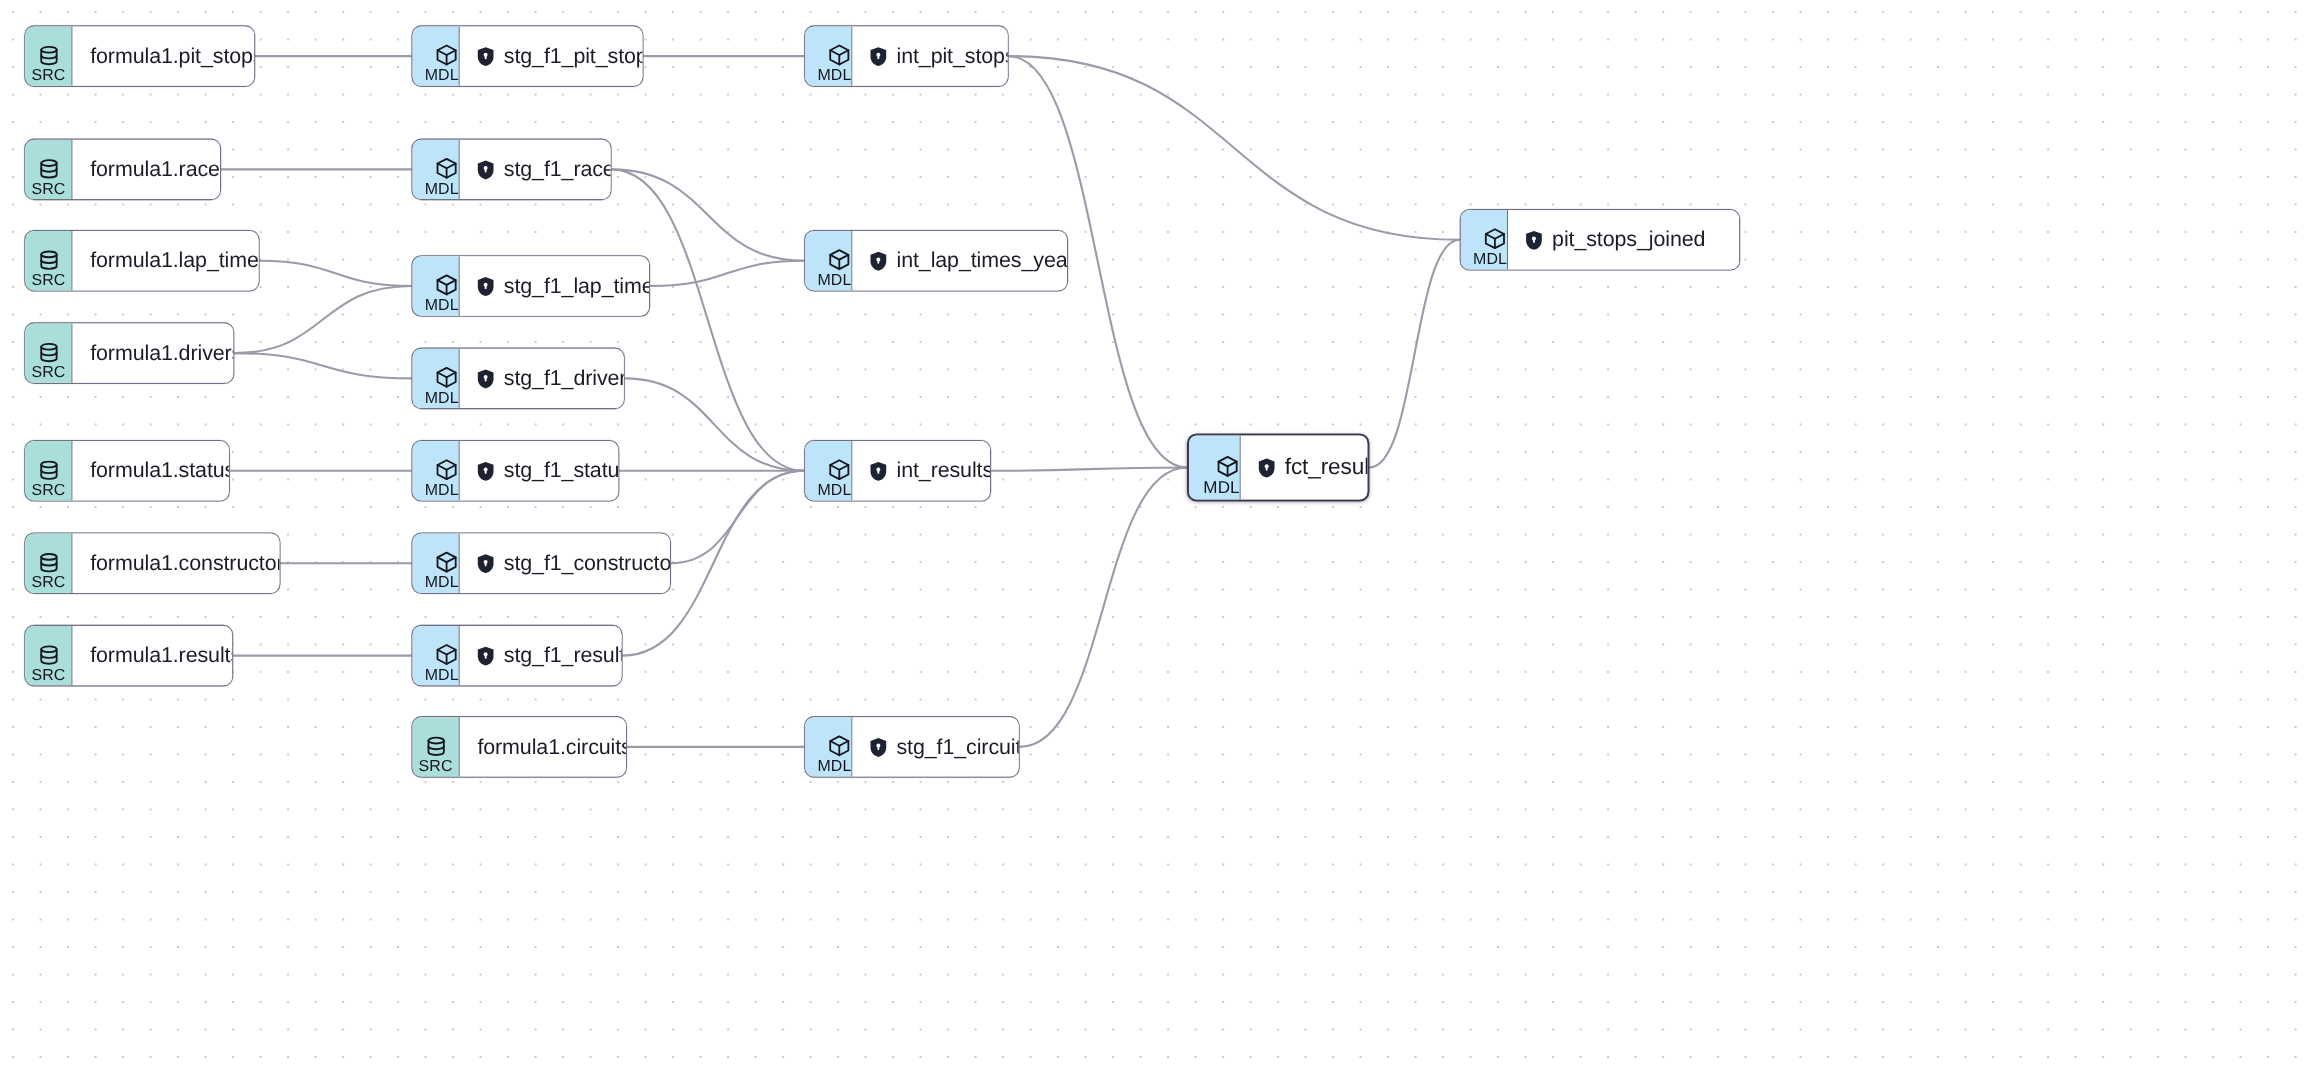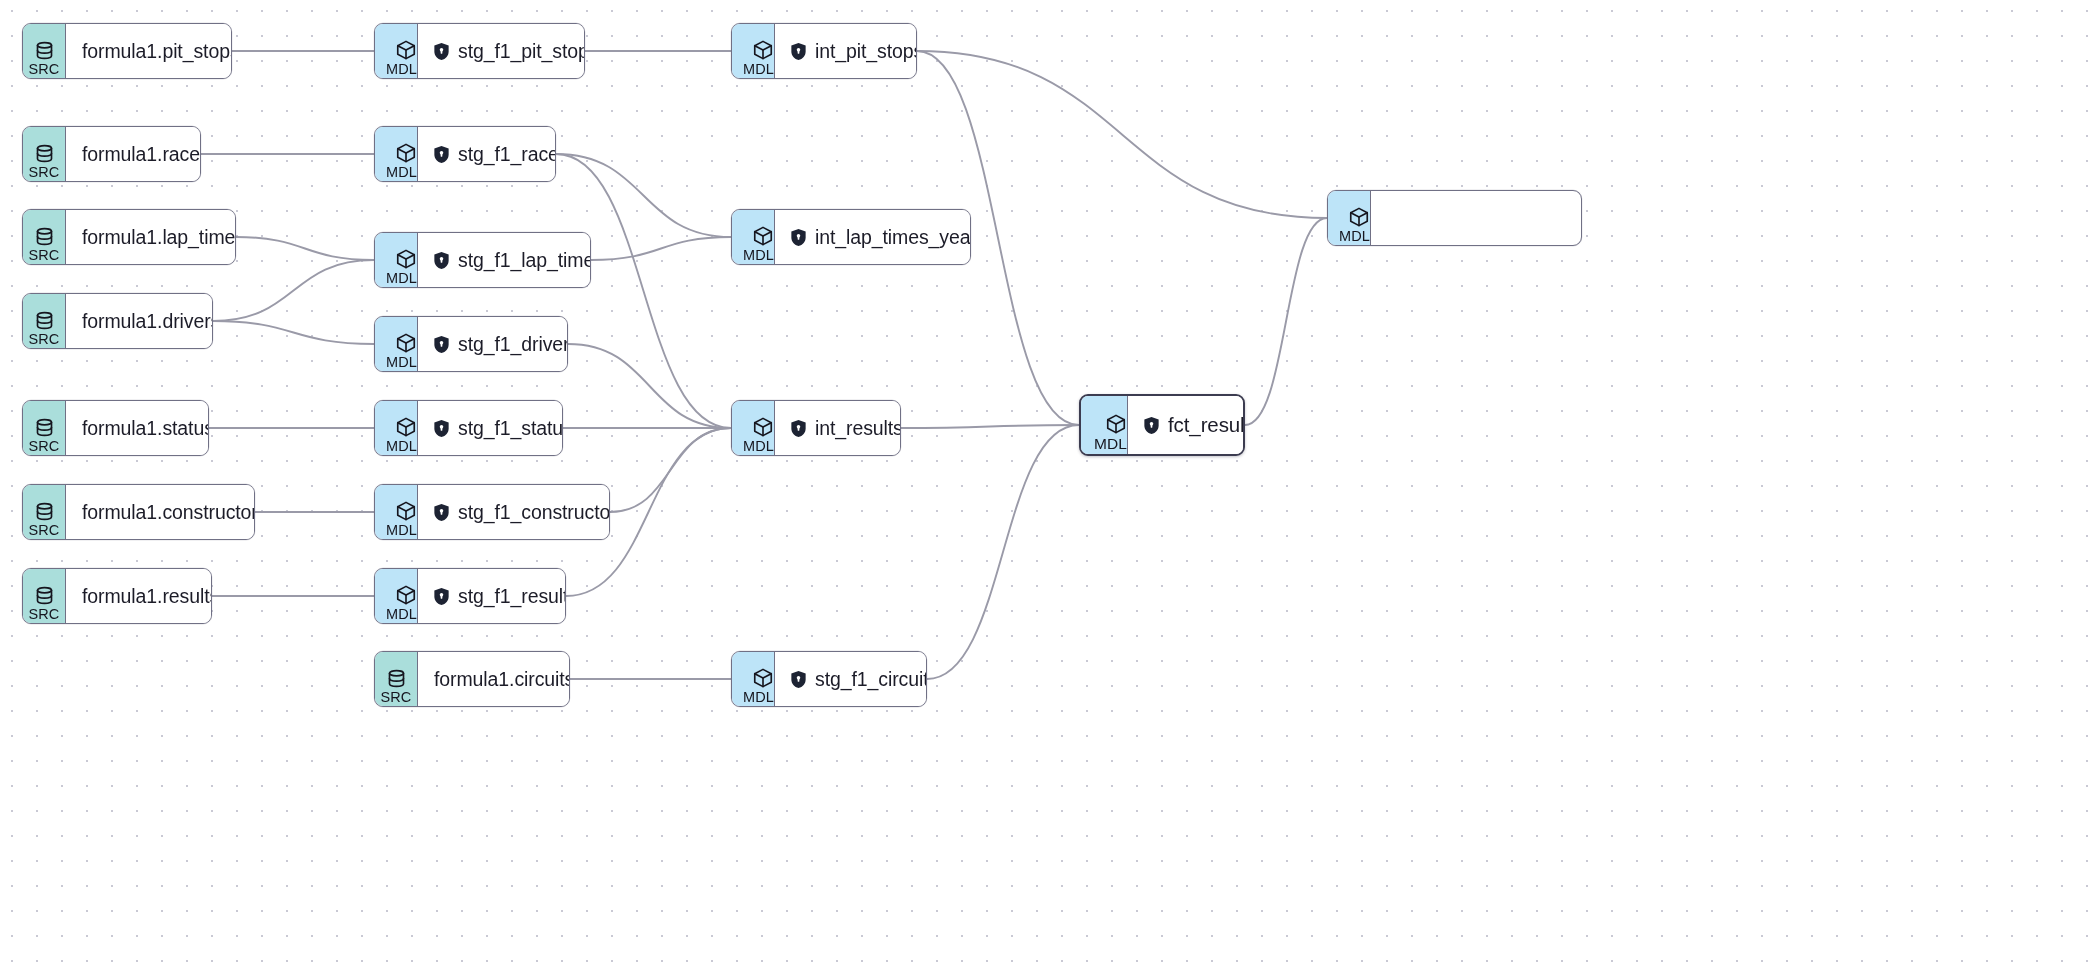--- a/index.html
+++ b/index.html
@@ -513,15 +513,25 @@
         <div class="badge mdl">
           <span>
             <svg width="22" height="22" viewBox="0 0 24 24" fill="none" stroke="#16161f" stroke-width="1.8" stroke-linecap="round" stroke-linejoin="round">
               <path d="M12 2.6 21 7.3v9.4L12 21.4 3 16.7V7.3Z"></path>
               <path d="M3 7.3 12 12l9-4.7"></path>
               <path d="M12 12v9.4"></path>
             </svg>
           </span>
           <span class="badge-text">MDL</span>
         </div>
+        <div class="node-body">
+          <span>
+            <svg class="shield-icon" width="17" height="19" viewBox="0 0 20 22">
+              <path d="M10 .9 1.6 4v7.1c0 5.1 3.5 8.9 8.4 10 4.9-1.1 8.4-4.9 8.4-10V4Z" fill="#1d2333"></path>
+              <circle cx="10" cy="9" r="2.1" fill="#fff"></circle>
+              <rect x="9" y="9.6" width="2" height="4.1" rx="1" fill="#fff"></rect>
+            </svg>
+          </span>
+          <span class="node-label">pit_stops_joined</span>
+        </div>
       </div>
     </div>
 </div>
 
 </body></html>

